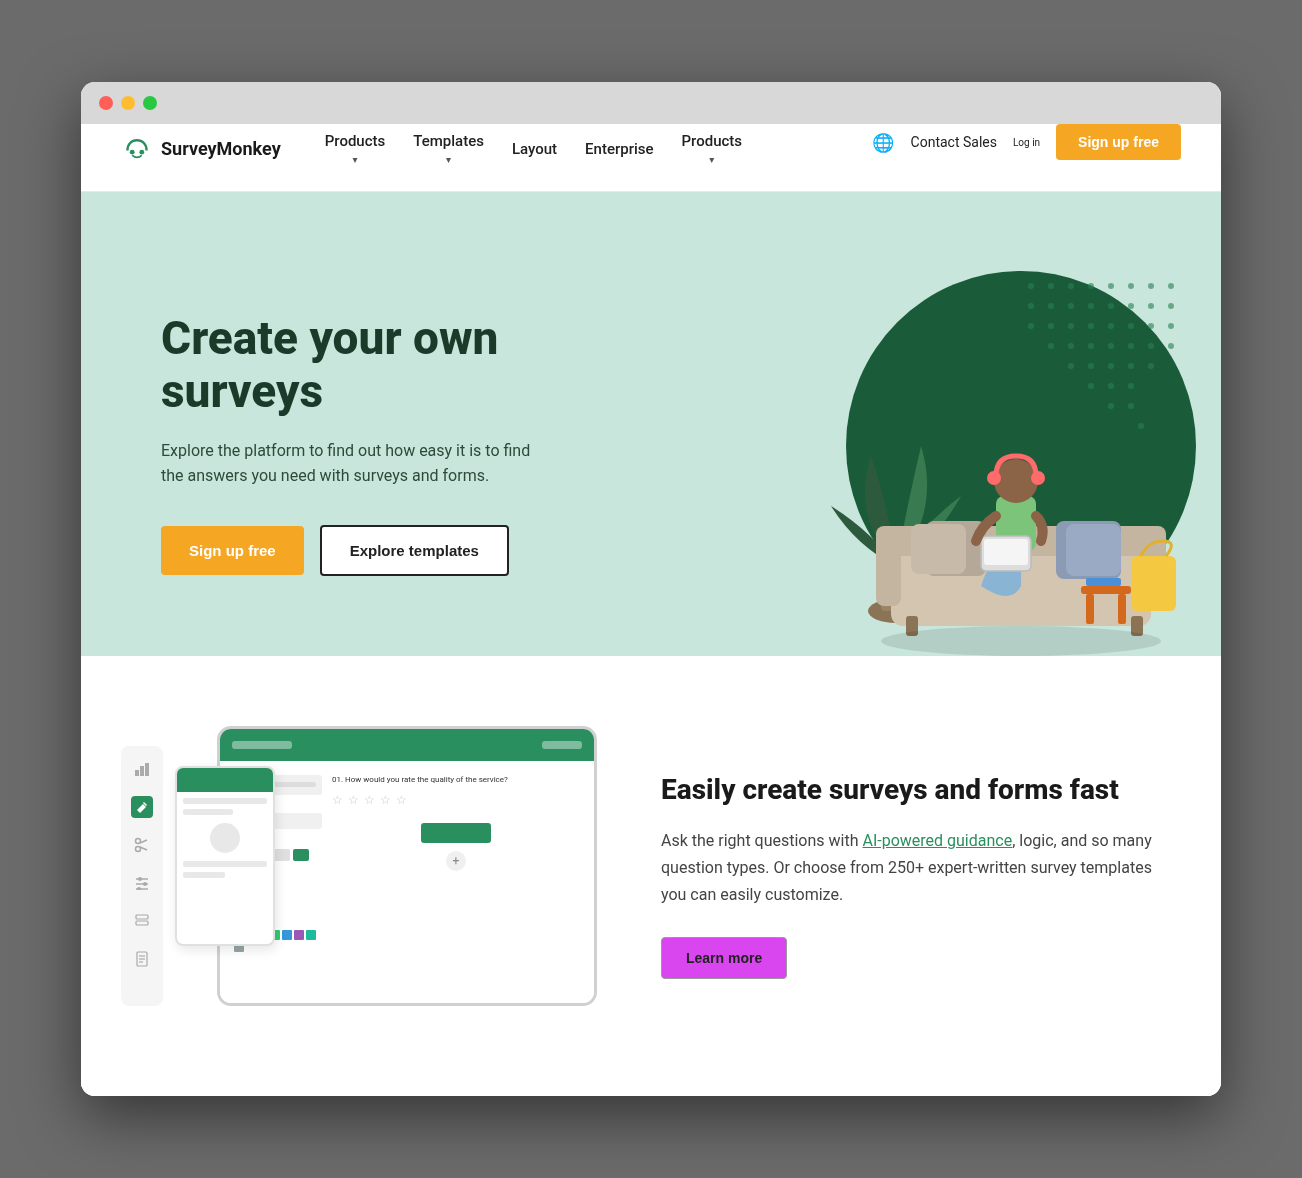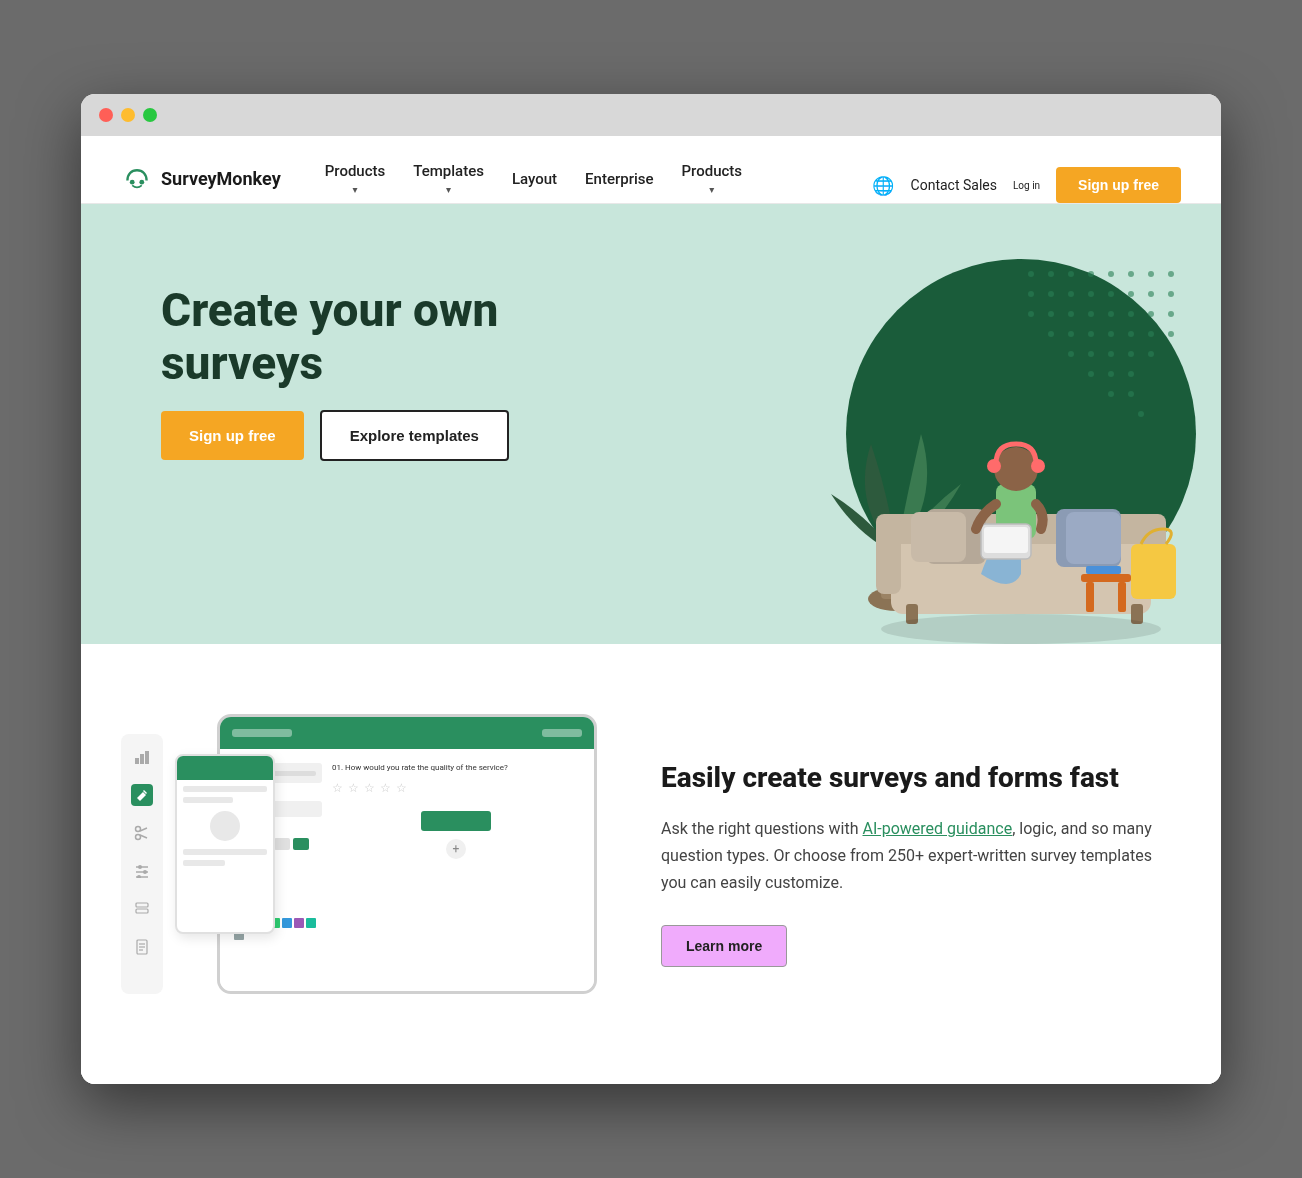--- a/index.html
+++ b/index.html
@@ -36,21 +36,21 @@
       background: #fff;
       overflow: hidden;
     }
     
     .navbar {
       background: #fff;
       border-bottom: 1px solid #e8e8e8;
       padding: 0 40px;
       height: 68px;
       display: flex;
-      align-items: flex-end;
+      align-items: flex-start;
       justify-content: space-between;
     }
     .nav-left {
       display: flex;
       align-items: center;
       gap: 32px;
     }
     .logo {
       display: flex;
       align-items: center;
@@ -135,20 +135,21 @@
       padding-top: 20px;
       padding-bottom: 80px;
       z-index: 2;
     }
     .hero-title {
       font-size: 46px;
       font-weight: 800;
       color: #1a3a2a;
       line-height: 1.15;
       margin-bottom: 20px;
+      margin-top: 40px;
     }
     .hero-subtitle {
       font-size: 16px;
       color: #2d4a3a;
       line-height: 1.6;
       margin-bottom: 36px;
       max-width: 380px;
     }
     .hero-buttons {
       display: flex;
@@ -260,21 +261,21 @@
       color: #444;
       line-height: 1.7;
       margin-bottom: 28px;
     }
     .feature-link {
       color: #2a8f5f;
       text-decoration: underline;
       cursor: pointer;
     }
     .learn-more-btn {
-      background: #f0abfc;
+      background: #d946ef;
       color: #222;
       font-size: 14px;
       font-weight: 600;
       padding: 12px 24px;
       border: 1.5px solid #999;
       border-radius: 4px;
       cursor: pointer;
     }
     
     .tablet-mock {
@@ -463,20 +464,21 @@
         <span class="globe-icon">🌐</span>
         <a class="contact-sales">Contact Sales</a>
         <a class="login-link">Log in</a>
         <button class="signup-btn">Sign up free</button>
       </div>
     </nav>
 
     <section class="hero" style="background:#c8e6db;">
       <div class="hero-text">
         <h1 class="hero-title">Create your own surveys</h1>
+        <p class="hero-subtitle">Explore the platform to find out how easy it is to find the answers you need with surveys and forms.</p>
         <div class="hero-buttons">
           <button class="btn-primary">Sign up free</button>
           <button class="btn-secondary">Explore templates</button>
         </div>
       </div>
 
       <div class="hero-image">
         <svg width="500" height="400" viewBox="0 0 500 400" fill="none">
 
           <circle cx="310" cy="190" r="175" fill="#1a5c3a"></circle>

